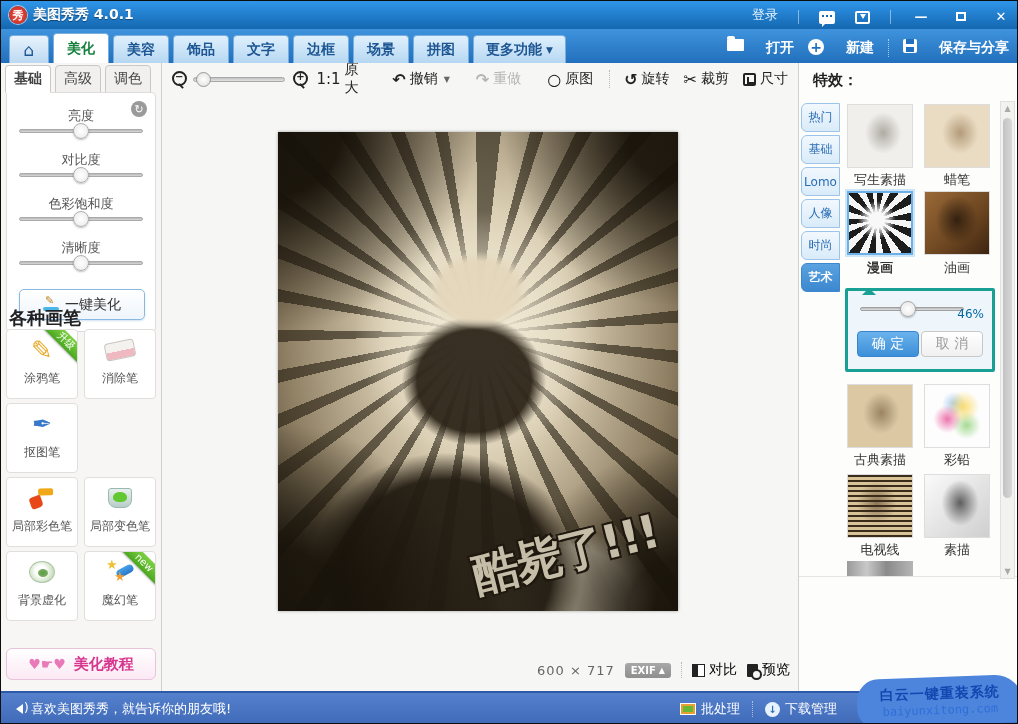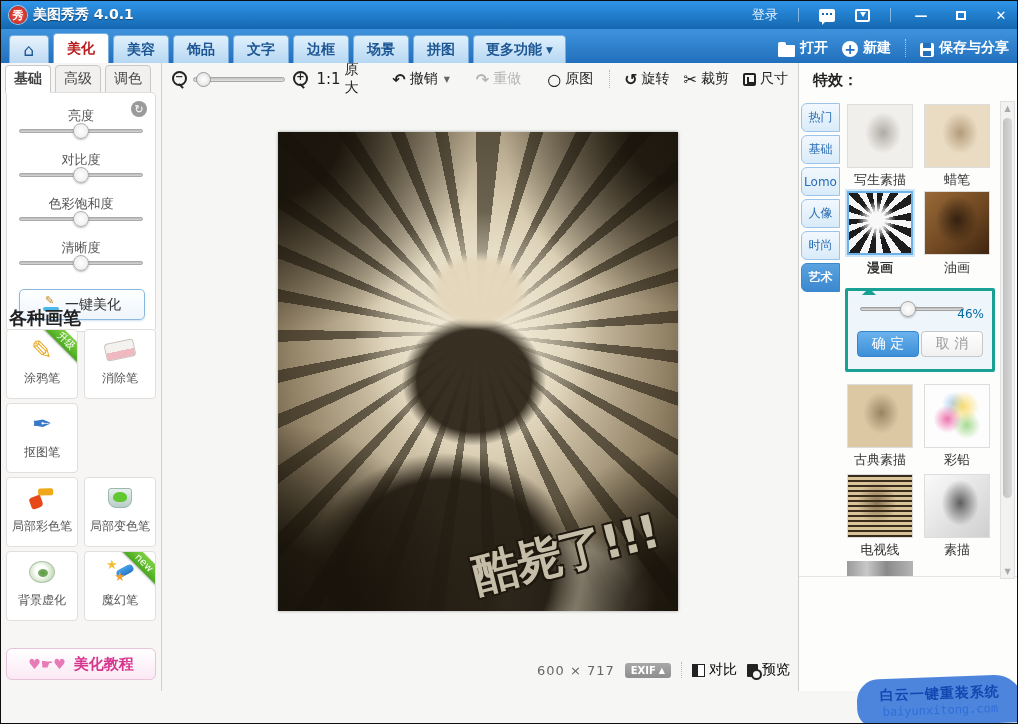--- a/index.html
+++ b/index.html
@@ -7,44 +7,44 @@
   .window{position:relative;width:1018px;height:724px;margin:0 auto;overflow:hidden;
     border:1px solid #0d0d0d;background:#f6f6f4;
     font-family:"DejaVu Sans","Liberation Sans",sans-serif;font-size:13px;color:#333;}
   
   .titlebar{position:absolute;left:0;top:0;width:100%;height:28px;
     background:linear-gradient(#2f95e9,#1467b0);display:flex;align-items:center;padding:0 6px;}
   .logo{width:18px;height:18px;border-radius:50%;background:radial-gradient(#f05548,#c0251c);
     color:#fff;font-size:11px;font-weight:bold;display:flex;align-items:center;justify-content:center;margin:0 6px 0 2px;
     box-shadow:0 0 0 1px rgba(255,255,255,.6);}
   .title{color:#fff;font-weight:bold;font-size:14px;text-shadow:0 1px 1px rgba(0,0,0,.4);}
-  .tb-right{margin-left:auto;display:flex;align-items:center;gap:20px;}
+  .tb-right{margin-left:auto;display:flex;align-items:flex-end;gap:20px;}
   .login{color:#eaf4ff;font-size:13px;cursor:pointer;}
   .tb-sep{width:1px;height:14px;background:rgba(255,255,255,.45);}
   .chat-ico{width:16px;height:13px;background:#fff;border-radius:2px;position:relative;}
   .chat-ico::before{content:"";position:absolute;left:3px;top:4px;width:10px;height:2px;
     background:linear-gradient(90deg,#1467b0 0 2px,transparent 2px 4px,#1467b0 4px 6px,transparent 6px 8px,#1467b0 8px 10px);}
   .chat-ico::after{content:"";position:absolute;left:3px;bottom:-3px;border:3px solid transparent;border-top-color:#fff;border-left-color:#fff;}
   .dlt-ico{width:15px;height:13px;border:2px solid #fff;border-radius:2px;position:relative;}
   .dlt-ico::before{content:"";position:absolute;left:3px;top:1px;border:3px solid transparent;border-top:5px solid #fff;}
   .win-btn{color:#fff;font-size:13px;font-weight:bold;width:20px;text-align:center;cursor:pointer;}
   .maxbox{display:inline-block;width:10px;height:9px;border:2px solid #fff;}
   
   .tabbar{position:absolute;left:0;top:28px;width:100%;height:34px;
     background:linear-gradient(#3f93dd,#2270bd);display:flex;align-items:flex-end;padding:0 8px;}
   .home-btn{width:40px;height:28px;margin-bottom:0;background:linear-gradient(#e8f3fc,#bcd9f2);
     border:1px solid #7aaede;border-bottom:none;border-radius:4px 4px 0 0;display:flex;align-items:center;justify-content:center;
     color:#1d5693;font-size:17px;cursor:pointer;margin-right:4px;}
   .nav-tab{height:28px;min-width:56px;padding:0 12px;background:linear-gradient(#dff0fc,#b6d7f2);
     border:1px solid #7aaede;border-bottom:none;border-radius:4px 4px 0 0;display:flex;align-items:center;justify-content:center;
     color:#1d5693;font-size:14px;font-weight:bold;cursor:pointer;margin-right:4px;}
-  .nav-tab.active{background:#fff;color:#b91c1c;height:30px;}
+  .nav-tab.active{background:#fff;color:#15803d;height:30px;}
   .nav-tab .caret{font-size:9px;margin-left:4px;}
   .tabbar-right{margin-left:auto;display:flex;align-items:center;gap:14px;margin-bottom:6px;}
-  .tbtn{display:flex;align-items:flex-end;gap:5px;color:#fff;font-size:14px;font-weight:bold;cursor:pointer;}
+  .tbtn{display:flex;align-items:flex-start;gap:22px;color:#fff;font-size:14px;font-weight:bold;cursor:pointer;}
   .folder-ico{width:17px;height:12px;background:#fff;border-radius:1px;position:relative;}
   .folder-ico::before{content:"";position:absolute;left:0;top:-3px;width:8px;height:3px;background:#fff;border-radius:2px 2px 0 0;}
   .plus-ico{width:16px;height:16px;border-radius:50%;background:#fff;color:#2270bd;font-weight:bold;
     display:flex;align-items:center;justify-content:center;font-size:14px;line-height:1;}
   .save-ico{width:14px;height:14px;background:#fff;border-radius:2px;position:relative;}
   .save-ico::before{content:"";position:absolute;left:3px;top:0;width:8px;height:5px;background:#2270bd;}
   .save-ico::after{content:"";position:absolute;left:3px;bottom:1px;width:8px;height:5px;background:#2270bd;}
   .tbtn-sep{width:1px;height:18px;border-left:1px dotted rgba(255,255,255,.6);}
   
   .left-panel{position:absolute;left:0;top:62px;width:161px;height:628px;background:#f7f6f4;border-right:1px solid #cfcfcd;}
@@ -484,19 +484,34 @@
     <div class="fx-partial" style="left:48px;top:498px;"></div>
     <div class="fx-bottom-line"></div>
 
     <div class="fx-scroll">
       <div class="arr up">▲</div>
       <div class="thumb"></div>
       <div class="arr dn">▼</div>
     </div>
   </div>
 
+  <div class="statusbar">
+    <span class="spk-ico"></span>
+    <span class="status-msg">喜欢美图秀秀，就告诉你的朋友哦!</span>
+    <div class="sb-right">
+      <div class="sb-btn">
+        <span class="batch-ico"></span>
+        <span>批处理</span>
+      </div>
+      <span class="sb-sep"></span>
+      <div class="sb-btn">
+        <span class="dlm-ico">↓</span>
+        <span>下载管理</span>
+      </div>
+    </div>
+  </div>
 
   <div class="watermark">
     <div class="wm1">白云一键重装系统</div>
     <div class="wm2">baiyunxitong.com</div>
   </div>
 
 </div>
 
 </body></html>

